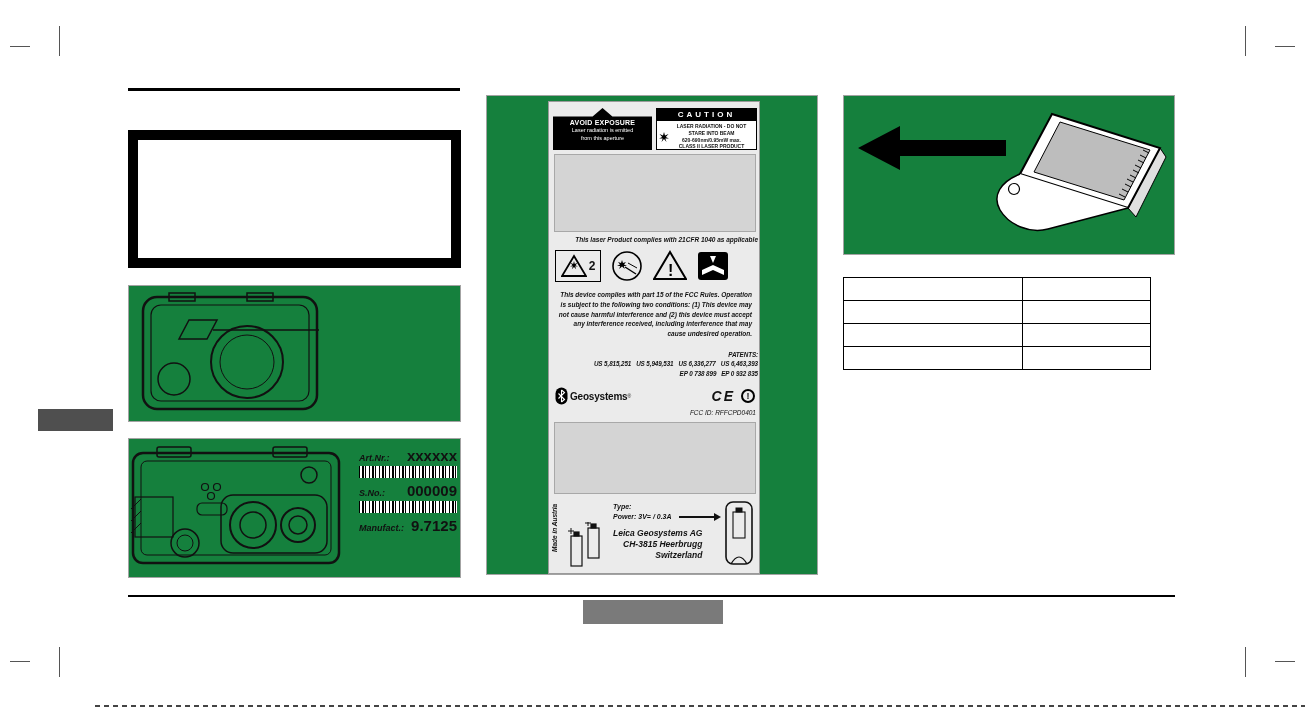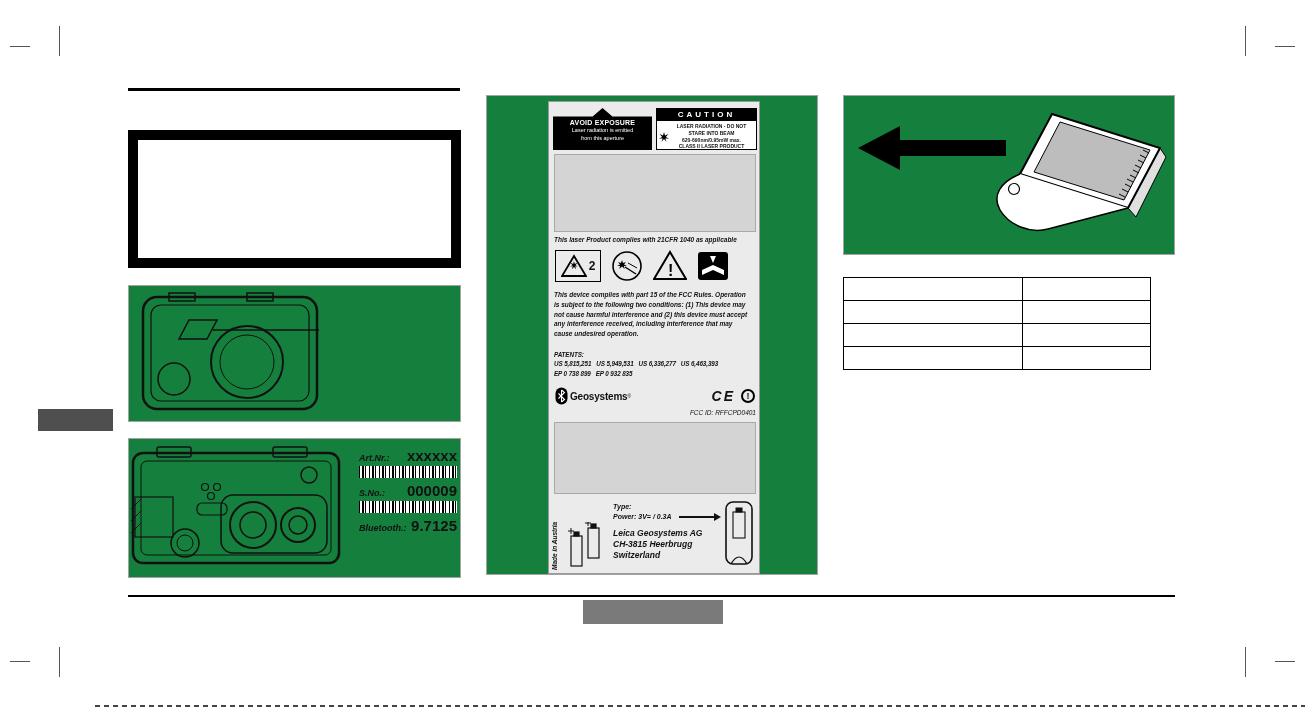--- a/index.html
+++ b/index.html
@@ -20,21 +20,21 @@
   .avoid-box{background:#000;color:#fff;text-align:center;box-sizing:border-box;
              clip-path:polygon(0 20%,40% 20%,50% 0,60% 20%,100% 20%,100% 100%,0 100%);
              padding-top:10px;}
   .avoid-title{font-size:7px;font-weight:bold;letter-spacing:.2px;line-height:1.3;}
   .avoid-line{font-size:5.5px;line-height:1.35;}
   .caution-box{border:1px solid #000;background:#fff;box-sizing:border-box;}
   .caution-head{background:#000;color:#fff;font-size:8px;font-weight:bold;letter-spacing:3px;
                 text-align:center;line-height:12px;height:12px;}
   .caution-body{position:relative;text-align:center;padding:2px 2px 2px 12px;}
   .caution-line{font-size:5px;font-weight:bold;line-height:1.35;white-space:nowrap;}
-  .it{font-style:italic;}
+  .it{font-style:italic;text-align:right;}
   .b{font-weight:bold;}
   .pre{white-space:pre;}
   .cfr{font-size:6.5px;}
   .fccp{font-size:6.5px;line-height:1.5;}
   .pat{font-size:6.3px;line-height:1.5;letter-spacing:-0.1px;}
   .btname{font-size:10px;font-weight:bold;letter-spacing:-0.2px;}
   .ce{font-size:14px;font-weight:bold;letter-spacing:2px;font-style:italic;}
   .alert-circle{width:14px;height:14px;border:2px solid #000;border-radius:50%;box-sizing:border-box;
                 font-size:9px;font-weight:bold;text-align:center;line-height:10px;}
   .fccid{font-size:6.5px;}
@@ -126,21 +126,21 @@
         <span class="bc-label">Art.Nr.:</span>
         <span class="bc-value">xxxxxx</span>
       </div>
       <div class="barcode" style="margin:2px 0 4px 0"></div>
       <div class="bc-row">
         <span class="bc-label">S.No.:</span>
         <span class="bc-value">000009</span>
       </div>
       <div class="barcode" style="margin:2px 0 4px 0"></div>
       <div class="bc-row">
-        <span class="bc-label">Bluetooth.:</span>
+        <span class="bc-label">Manufact.:</span>
         <span class="bc-value">9.7125</span>
       </div>
     </div>
   </div>
 
   <div class="abs tab" style="left:38px;top:409px;width:75px;height:22px"></div>
 
   <div class="abs figbox" style="left:486px;top:95px;width:332px;height:480px">
     <div class="abs label" style="left:61px;top:5px;width:212px;height:473px">
 

